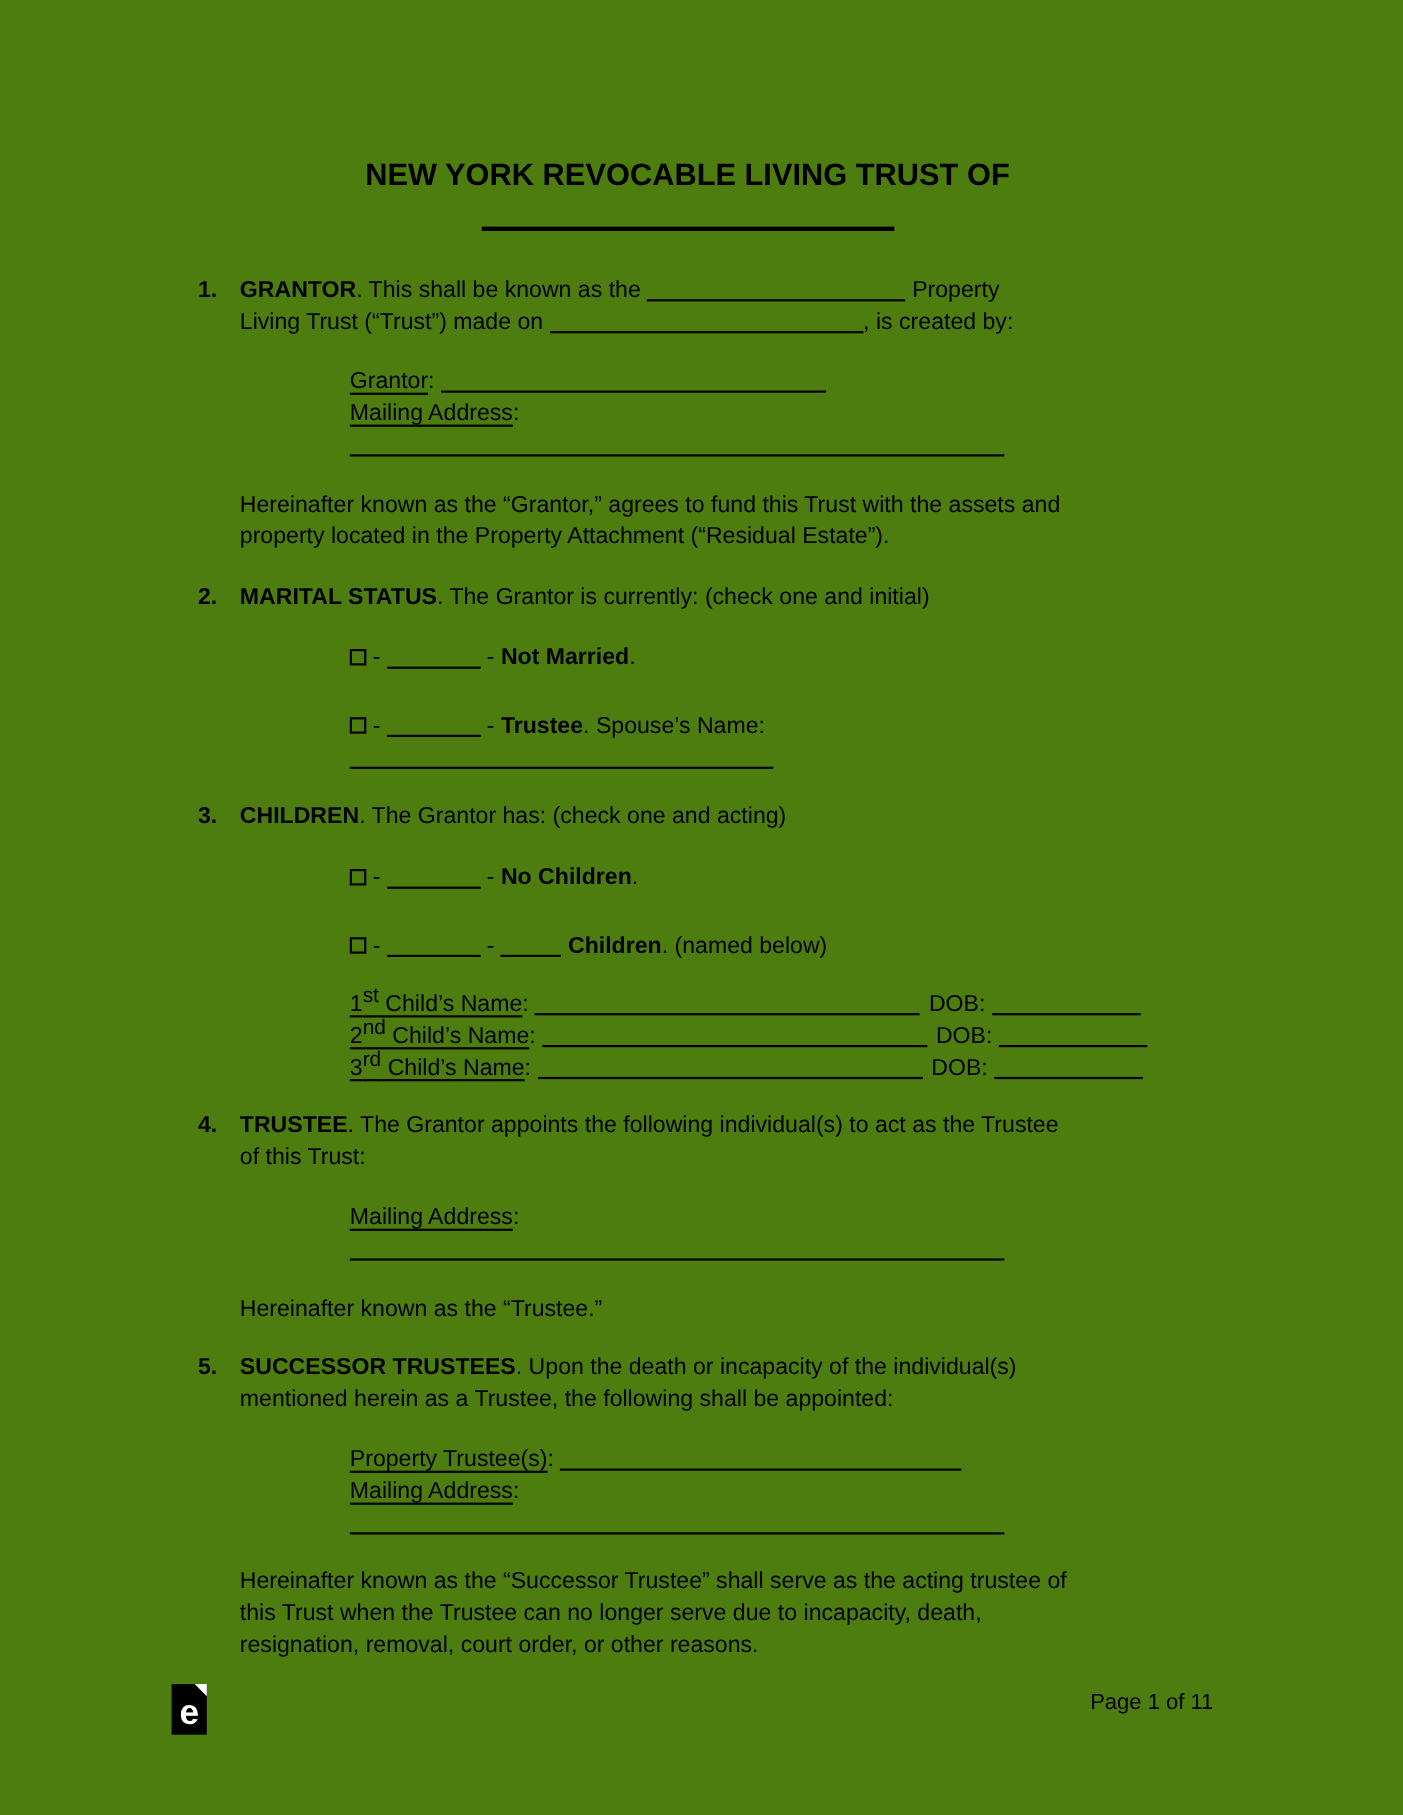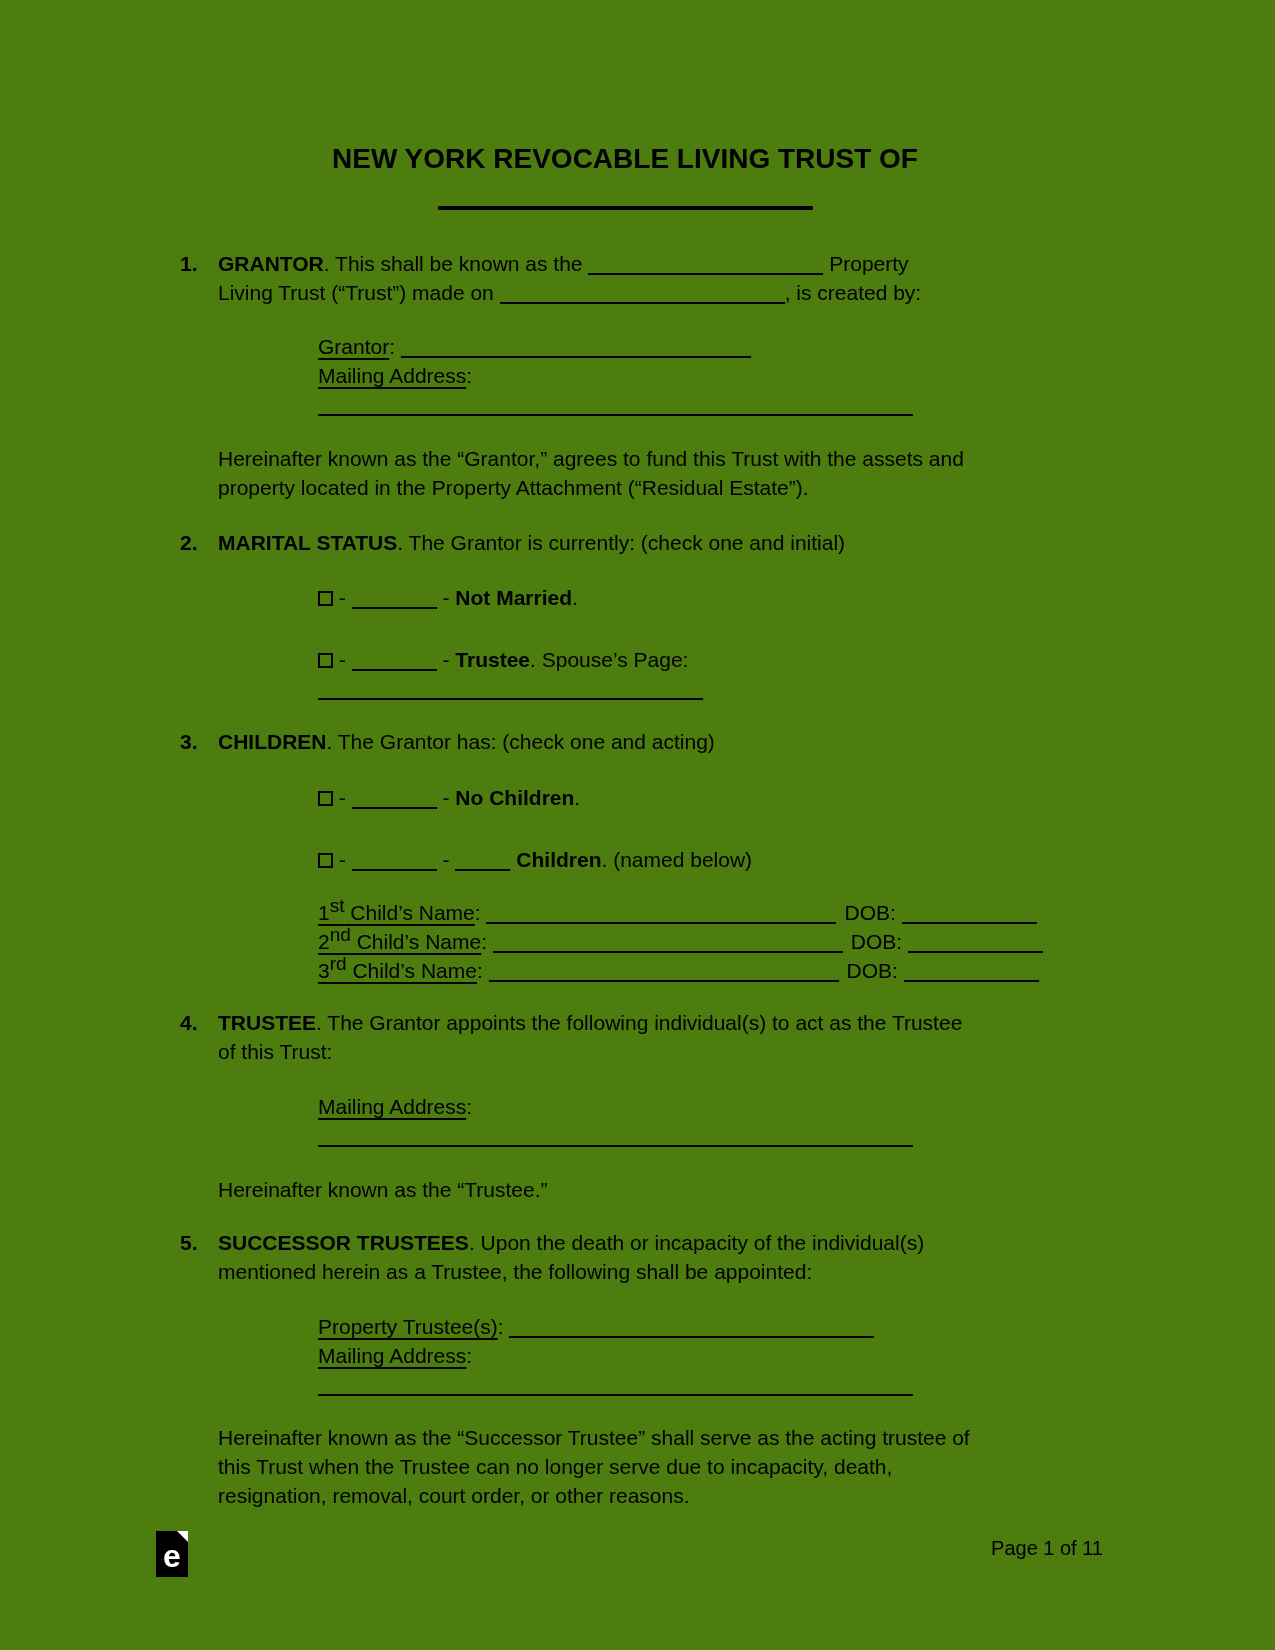--- a/index.html
+++ b/index.html
@@ -98,21 +98,21 @@
         </div>
         <p class="mt25"><span>Hereinafter known as the “Grantor,” agrees to fund this Trust with the assets and</span><br><span>property located in the Property Attachment (“Residual Estate”).</span></p>
       </div>
     </div>
 
     <div class="item sec2">
       <div class="num">2.</div>
       <div class="ibody">
         <p><b>MARITAL STATUS</b><span>. The Grantor is currently: (check one and initial)</span></p>
         <p class="indent mt26"><span class="cb"></span><span> - </span><span class="blank w85"></span><span> - </span><b>Not Married</b><span>.</span></p>
-        <p class="indent mt33"><span class="cb"></span><span> - </span><span class="blank w85"></span><span> - </span><b>Trustee</b><span>. Spouse’s Page: </span><span class="blank w385"></span></p>
+        <p class="indent mt33"><span class="cb"></span><span> - </span><span class="blank w85"></span><span> - </span><b>Trustee</b><span>. Spouse’s Name: </span><span class="blank w385"></span></p>
       </div>
     </div>
 
     <div class="item sec3">
       <div class="num">3.</div>
       <div class="ibody">
         <p><b>CHILDREN</b><span>. The Grantor has: (check one and acting)</span></p>
         <p class="indent mt27"><span class="cb"></span><span> - </span><span class="blank w85"></span><span> - </span><b>No Children</b><span>.</span></p>
         <p class="indent mt33"><span class="cb"></span><span> - </span><span class="blank w85"></span><span> - </span><span class="blank w55"></span><b class="spl">Children</b><span>. (named below)</span></p>
         <div class="indent mt24">

